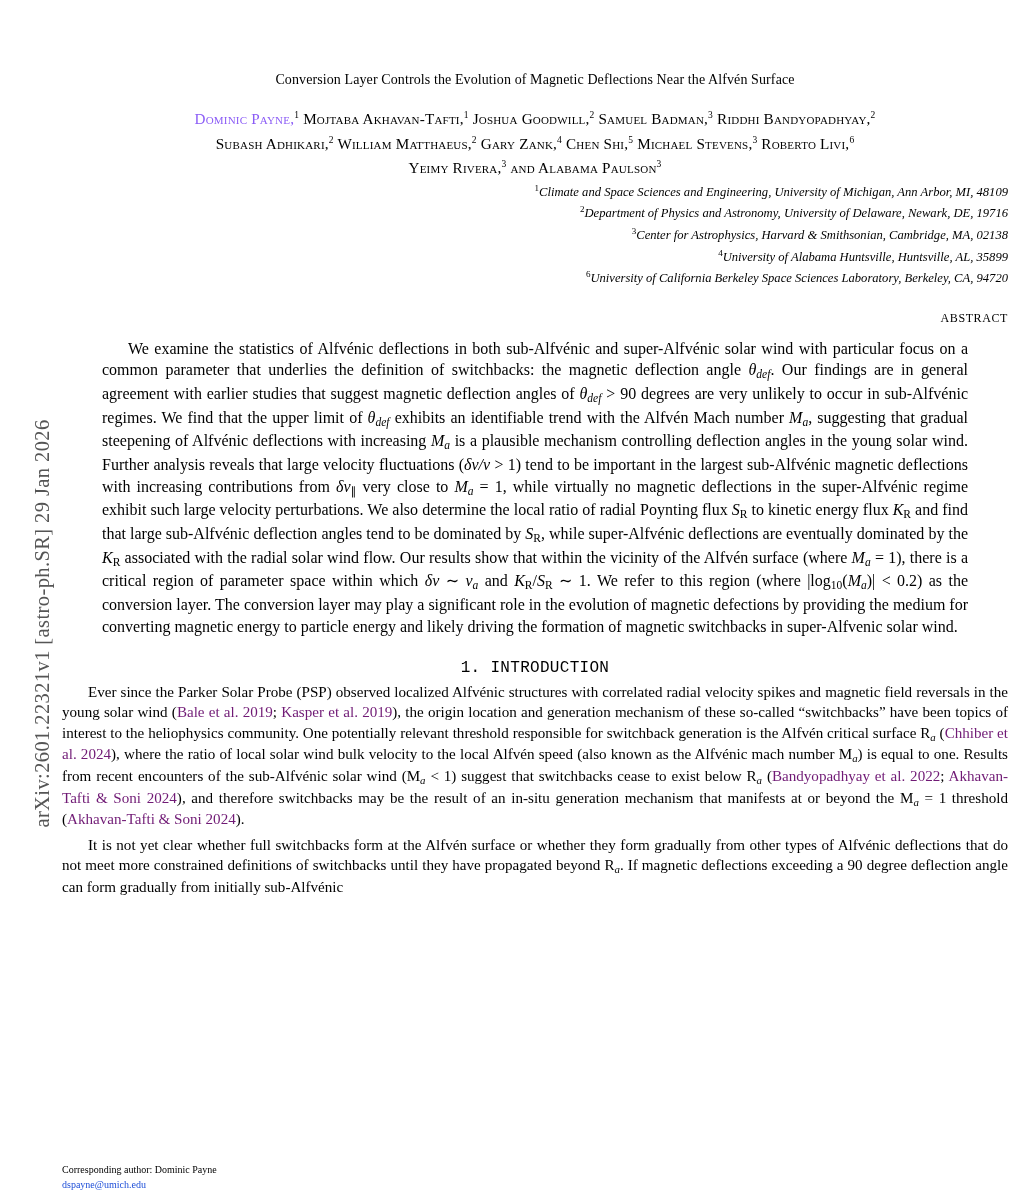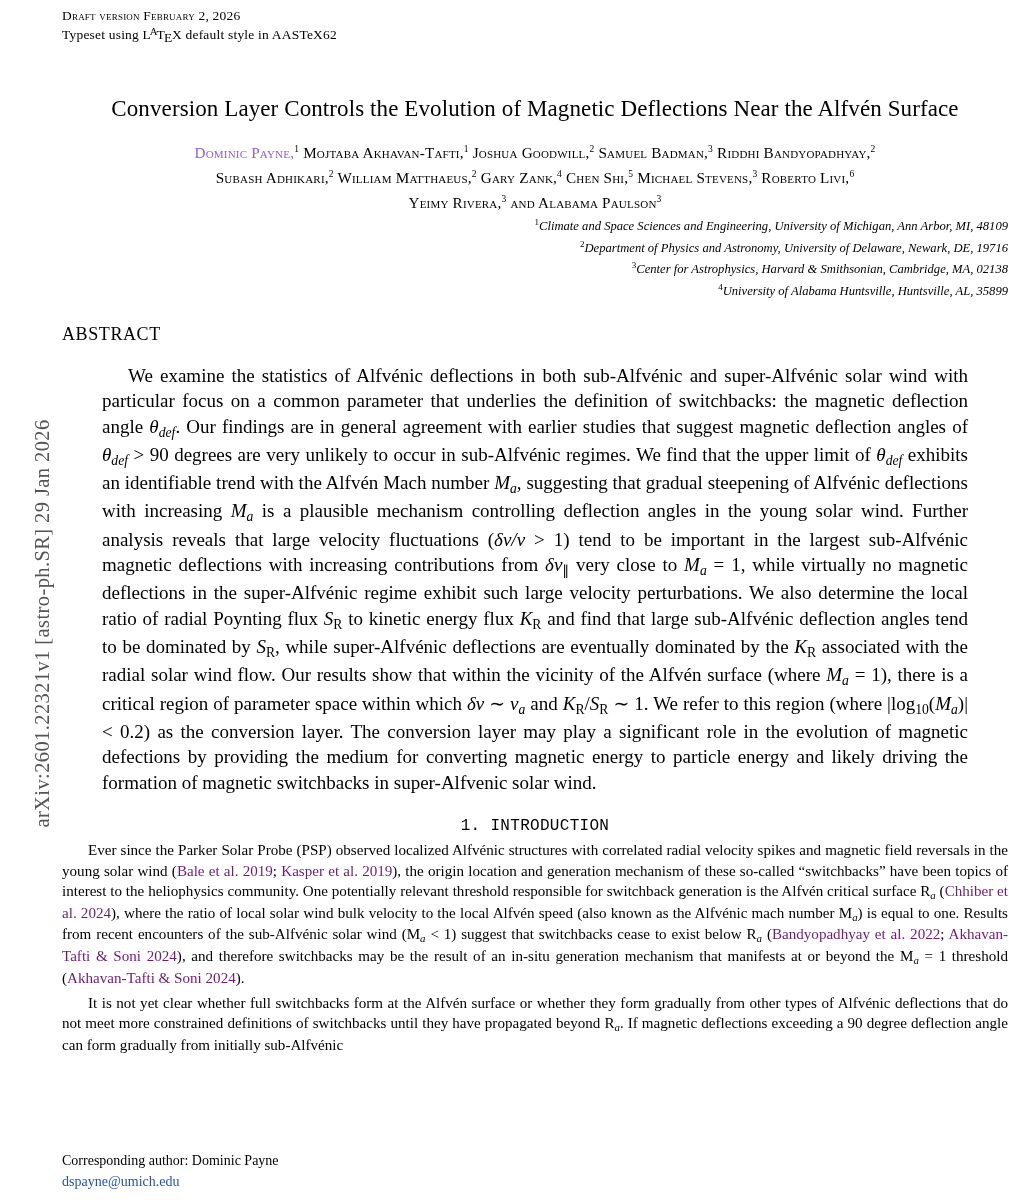--- a/index.html
+++ b/index.html
@@ -45,23 +45,23 @@
     margin-top: 6px;
     font-size: 13.5px;
     line-height: 1.42;
     font-variant: small-caps;
     letter-spacing: 0.2px;
   }
   .draft-head .l2 {
     font-variant: normal;
   }
   .title {
-    margin-top: 52px;
-    text-align: center;
-    font-size: 23px;
+    margin-top: 72px;
+    text-align: center;
+    font-size: 14px;
     letter-spacing: 0.1px;
   }
   .authors {
     margin-top: 19px;
     text-align: center;
     font-size: 15.2px;
     font-variant: small-caps;
     line-height: 1.62;
     letter-spacing: 0.2px;
   }
@@ -70,28 +70,28 @@
   .affils {
     margin-top: 0;
     text-align: right;
     font-size: 12.6px;
     font-style: italic;
     line-height: 1.62;
   }
   .affils sup { font-style: normal; font-size: 9px; }
   .abstract-head {
     margin-top: 22px;
-    text-align: left;
-    font-size: 18px;
+    text-align: right;
+    font-size: 12px;
     font-variant: small-caps;
     letter-spacing: 0.6px;
   }
   .abstract-body {
-    margin: 18px 40px 0 40px;
-    font-size: 19px;
+    margin: 12px 40px 0 40px;
+    font-size: 16px;
     line-height: 1.345;
     text-align: justify;
     text-justify: inter-word;
     text-indent: 26px;
   }
   .section-head {
     margin-top: 22px;
     text-align: center;
     font-size: 16px;
     letter-spacing: 0.3px;
@@ -114,38 +114,34 @@
   .subn {
     font-size: 0.72em;
     vertical-align: -0.28em;
     font-style: normal;
   }
   .footer {
     position: absolute;
     left: 62px;
     bottom: 8px;
     width: 946px;
-    font-size: 14px;
+    font-size: 10px;
     line-height: 1.5;
   }
   .footer .mail { color: #1d4ed8; }
 </style>
 </head>
 <body>
 
 <div class="page">
 
   <div class="arxiv-stamp">arXiv:2601.22321v1  [astro-ph.SR]  29 Jan 2026</div>
 
   <div class="content">
 
-    <div class="draft-head">
-      <div>Draft version February 2, 2026</div>
-      <div class="l2"><span>Typeset using L</span><span style="font-size:0.8em; position:relative; top:-0.36em; margin-left:-0.12em;">A</span><span style="margin-left:-0.1em;">T</span><span style="position:relative; top:0.22em; margin-left:-0.06em; margin-right:-0.04em;">E</span><span>X</span><span> default style in AASTeX62</span></div>
-    </div>
 
     <div class="title">Conversion Layer Controls the Evolution of Magnetic Deflections Near the Alfvén Surface</div>
 
     <div class="authors">
       <div>
         <span class="lead">Dominic Payne,</span><sup>1</sup>
         <span>Mojtaba Akhavan-Tafti,</span><sup>1</sup>
         <span>Joshua Goodwill,</span><sup>2</sup>
         <span>Samuel Badman,</span><sup>3</sup>
         <span>Riddhi Bandyopadhyay,</span><sup>2</sup>
@@ -162,20 +158,21 @@
         <span>Yeimy Rivera,</span><sup>3</sup>
         <span>and Alabama Paulson</span><sup>3</sup>
       </div>
     </div>
 
     <div class="affils">
       <div><sup>1</sup><span>Climate and Space Sciences and Engineering, University of Michigan, Ann Arbor, MI, 48109</span></div>
       <div><sup>2</sup><span>Department of Physics and Astronomy, University of Delaware, Newark, DE, 19716</span></div>
       <div><sup>3</sup><span>Center for Astrophysics, Harvard &amp; Smithsonian, Cambridge, MA, 02138</span></div>
       <div><sup>4</sup><span>University of Alabama Huntsville, Huntsville, AL, 35899</span></div>
+      <div><sup>6</sup><span>University of California Berkeley Space Sciences Laboratory, Berkeley, CA, 94720</span></div>
     </div>
 
     <div class="abstract-head">ABSTRACT</div>
 
     <div class="abstract-body">
       We examine the statistics of Alfvénic deflections in both sub-Alfvénic and super-Alfvénic solar wind
       with particular focus on a common parameter that underlies the definition of switchbacks: the magnetic
       deflection angle <span class="mi">θ</span><span class="sub">def</span>. Our findings are in general agreement with earlier studies that suggest magnetic
       deflection angles of <span class="mi">θ</span><span class="sub">def</span> &gt; 90 degrees are very unlikely to occur in sub-Alfvénic regimes. We find that
       the upper limit of <span class="mi">θ</span><span class="sub">def</span> exhibits an identifiable trend with the Alfvén Mach number <span class="mi">M</span><span class="sub">a</span>, suggesting

